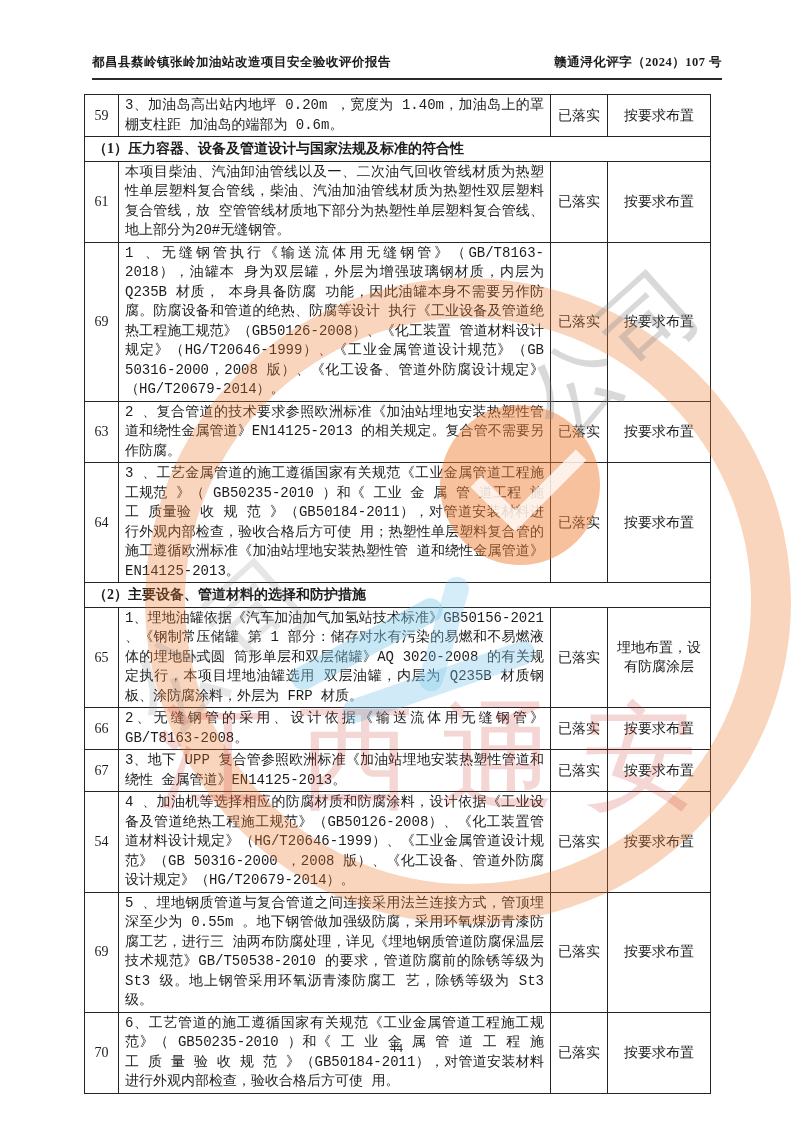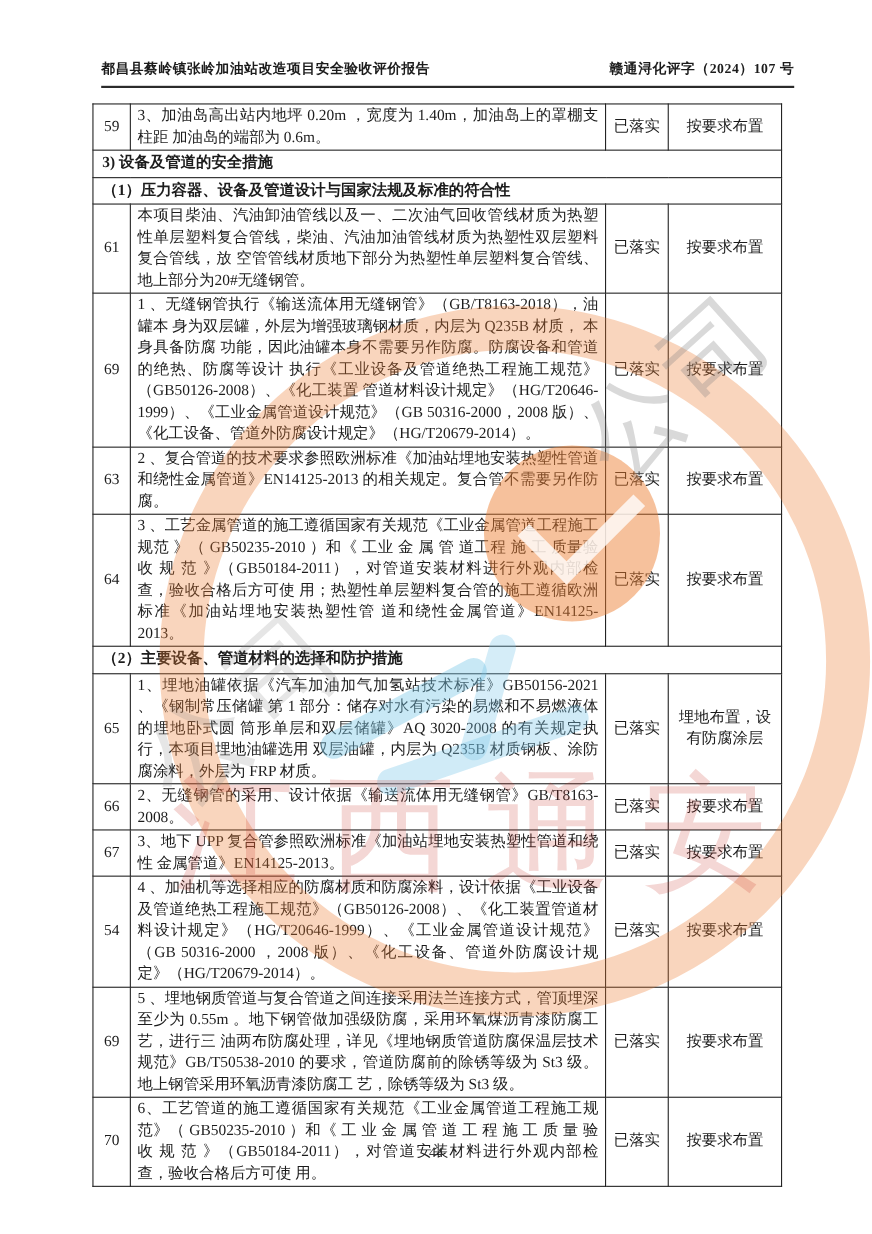--- a/index.html
+++ b/index.html
@@ -9,21 +9,21 @@
   .header{position:absolute;left:92px;top:54px;width:630px;display:flex;
           justify-content:space-between;align-items:flex-end;
           border-bottom:2px solid #2b2b2b;padding-bottom:7px;
           font-weight:bold;font-size:12.5px;letter-spacing:.5px;}
   
   table.doc{position:absolute;left:84px;top:94px;width:626px;border-collapse:collapse;
             table-layout:fixed;background:transparent;z-index:1;}
   table.doc td{border:1.5px solid #242424;font-size:14px;line-height:19.5px;
                vertical-align:middle;overflow-wrap:break-word;}
   td.num{text-align:center;padding:1px 0;}
-  td.desc{text-align:justify;padding:1px 6px;}
+  td.desc{text-align:justify;padding:1px 6px;font-family:Liberation Mono, monospace;}
   td.status{text-align:center;padding:1px 1px;}
   td.note{text-align:center;padding:1px 3px;}
   td.section-cell{font-weight:bold;font-size:14.5px;text-align:left;padding:2px 8px;}
   
   .footer{position:absolute;left:0;width:793px;top:1040px;text-align:center;
           font-size:13px;color:#333;}
   
   .wm-layer{position:absolute;left:0;top:0;width:793px;height:1122px;z-index:4;
             pointer-events:none;}
   .wm-ring{position:absolute;left:145px;top:278px;width:566px;height:566px;
@@ -63,23 +63,20 @@
         <col style="width:432px">
         <col style="width:57px">
         <col style="width:103px">
     </colgroup>
     <tbody>
         <tr>
           <td class="num">59</td>
           <td class="desc">3、加油岛高出站内地坪 0.20m ，宽度为 1.40m，加油岛上的罩棚支柱距 加油岛的端部为 0.6m。</td>
           <td class="status">已落实</td>
           <td class="note">按要求布置</td>
-        </tr>
-        <tr>
-          <td colspan="4" class="section-cell">3) 设备及管道的安全措施</td>
         </tr>
         <tr>
           <td colspan="4" class="section-cell">（1）压力容器、设备及管道设计与国家法规及标准的符合性</td>
         </tr>
         <tr>
           <td class="num">61</td>
           <td class="desc">本项目柴油、汽油卸油管线以及一、二次油气回收管线材质为热塑性单层塑料复合管线，柴油、汽油加油管线材质为热塑性双层塑料复合管线，放 空管管线材质地下部分为热塑性单层塑料复合管线、地上部分为20#无缝钢管。</td>
           <td class="status">已落实</td>
           <td class="note">按要求布置</td>
         </tr>

